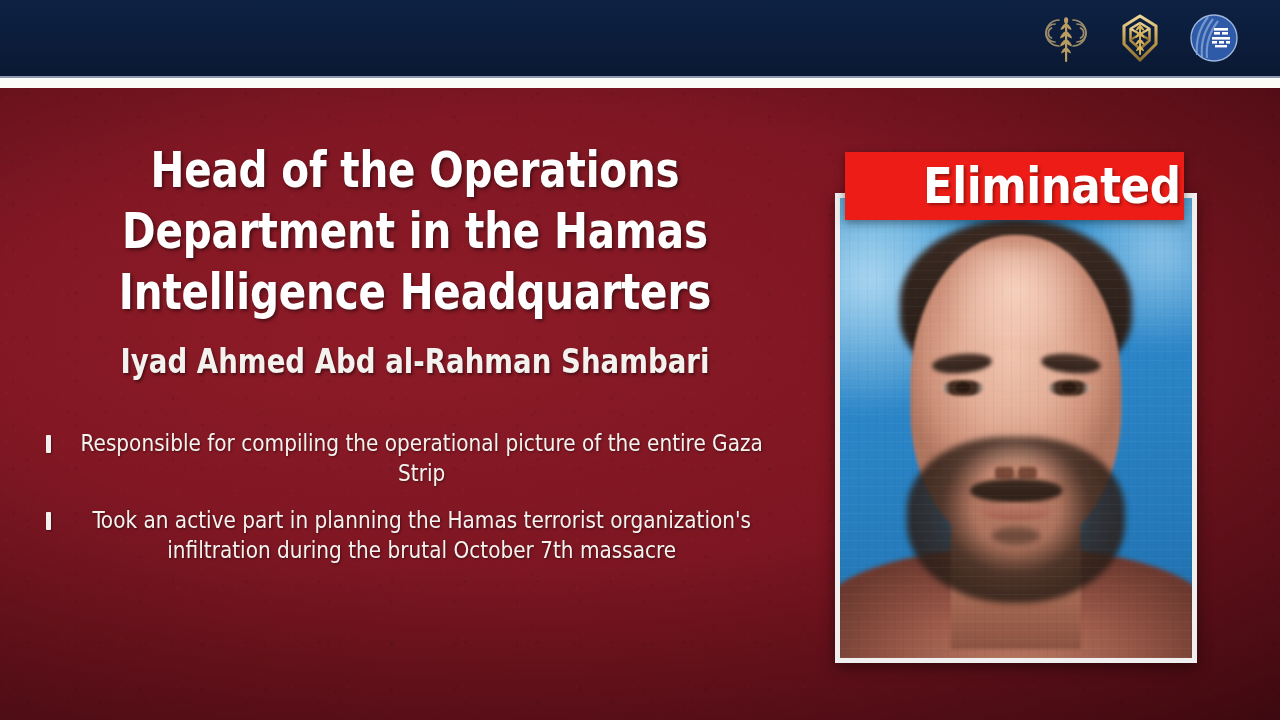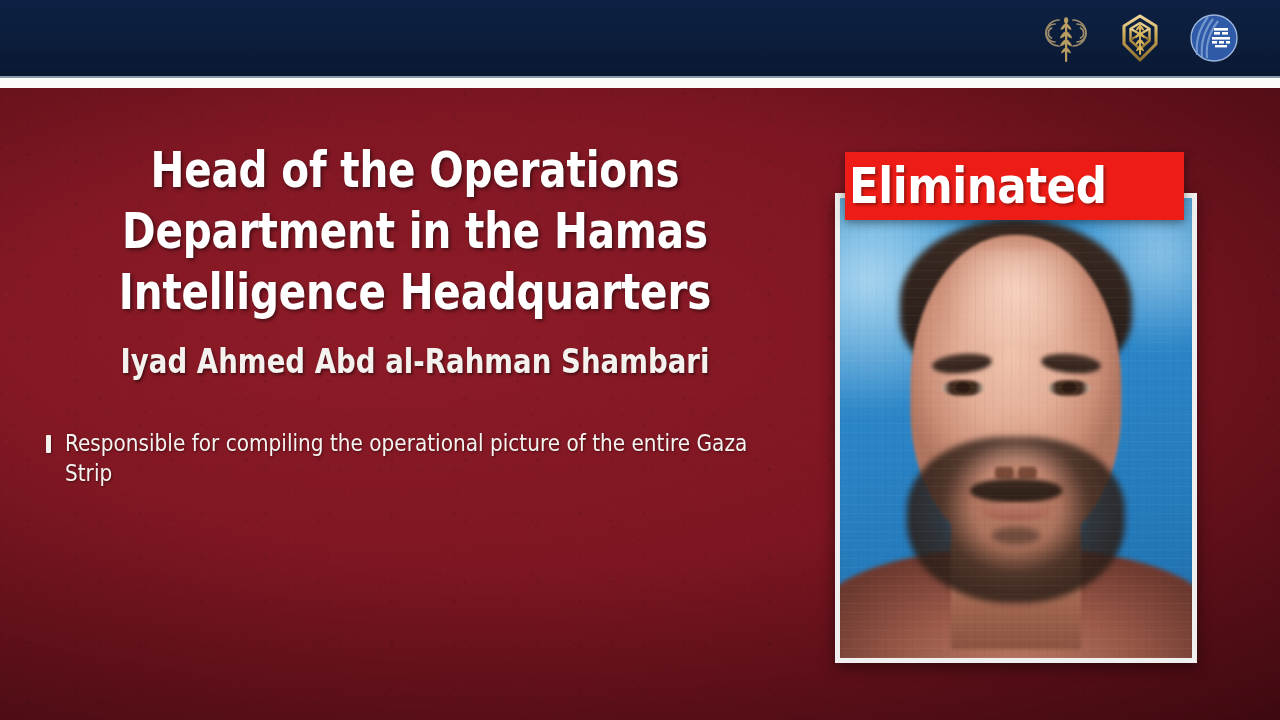--- a/index.html
+++ b/index.html
@@ -75,21 +75,21 @@
   }
   .subtitle{
     position:absolute; left:0; top:254px; width:830px;
     text-align:center; color:#f4f2ef;
     font-family:"DejaVu Sans Condensed","Liberation Sans Narrow","Liberation Sans", sans-serif;
     font-weight:600; font-size:33px; line-height:40px;
     transform:scaleX(.93); transform-origin:50% 50%;
     text-shadow:1.5px 1.5px 3px rgba(0,0,0,.45);
   }
   .bullets{
-    position:absolute; left:46px; top:340px; width:770px;
+    position:absolute; left:46px; top:340px; width:770px;text-align:center;
   }
   .bullet{
     display:flex; align-items:flex-start; margin-bottom:17px;
   }
   .bullet-marker{
     flex:0 0 auto; width:5px; height:18px; background:#f3f1ee;
     margin:7px 14px 0 0; border-radius:1px;
     box-shadow:1px 1px 2px rgba(0,0,0,.4);
   }
   .bullet-text{
@@ -231,21 +231,21 @@
   .p-soft{
     position:absolute; inset:0;
     background:radial-gradient(110% 90% at 50% 45%, rgba(255,255,255,0) 55%, rgba(0,0,0,.16) 100%);
     pointer-events:none;
   }
 
   
   .badge{
     position:absolute; left:845px; top:152px; width:339px; height:68px; z-index:20;
     background:#ed1c16;
-    display:flex; align-items:center; justify-content:flex-start;
+    display:flex; align-items:center; justify-content:flex-end;
     box-shadow:0 3px 9px rgba(0,0,0,.42);
   }
   .badge-text{
     color:#ffffff;
     font-family:"DejaVu Sans Condensed","Liberation Sans Narrow","Liberation Sans", sans-serif;
     font-weight:bold; font-size:50px; line-height:50px;
     letter-spacing:-0.5px;
     text-shadow:2px 2px 3px rgba(0,0,0,.35);
     transform:scaleX(.97);
   }
@@ -356,20 +356,24 @@
     <div class="subtitle">Iyad Ahmed Abd al-Rahman Shambari</div>
 
     <div class="bullets">
 
       <div class="bullet">
         <span class="bullet-marker"></span>
         <span class="bullet-text">Responsible for compiling the operational picture of the entire Gaza Strip</span>
       </div>
 
 
+      <div class="bullet">
+        <span class="bullet-marker"></span>
+        <span class="bullet-text">Took an active part in planning the Hamas terrorist organization's infiltration during the brutal October 7th massacre</span>
+      </div>
 
     </div>
   </div>
 
   <div class="portrait-frame">
     <div class="portrait">
       <div class="p-backlight"></div>
       <div class="p-backlight2"></div>
       <div class="p-shoulder"></div>
       <div class="p-neck"></div>

